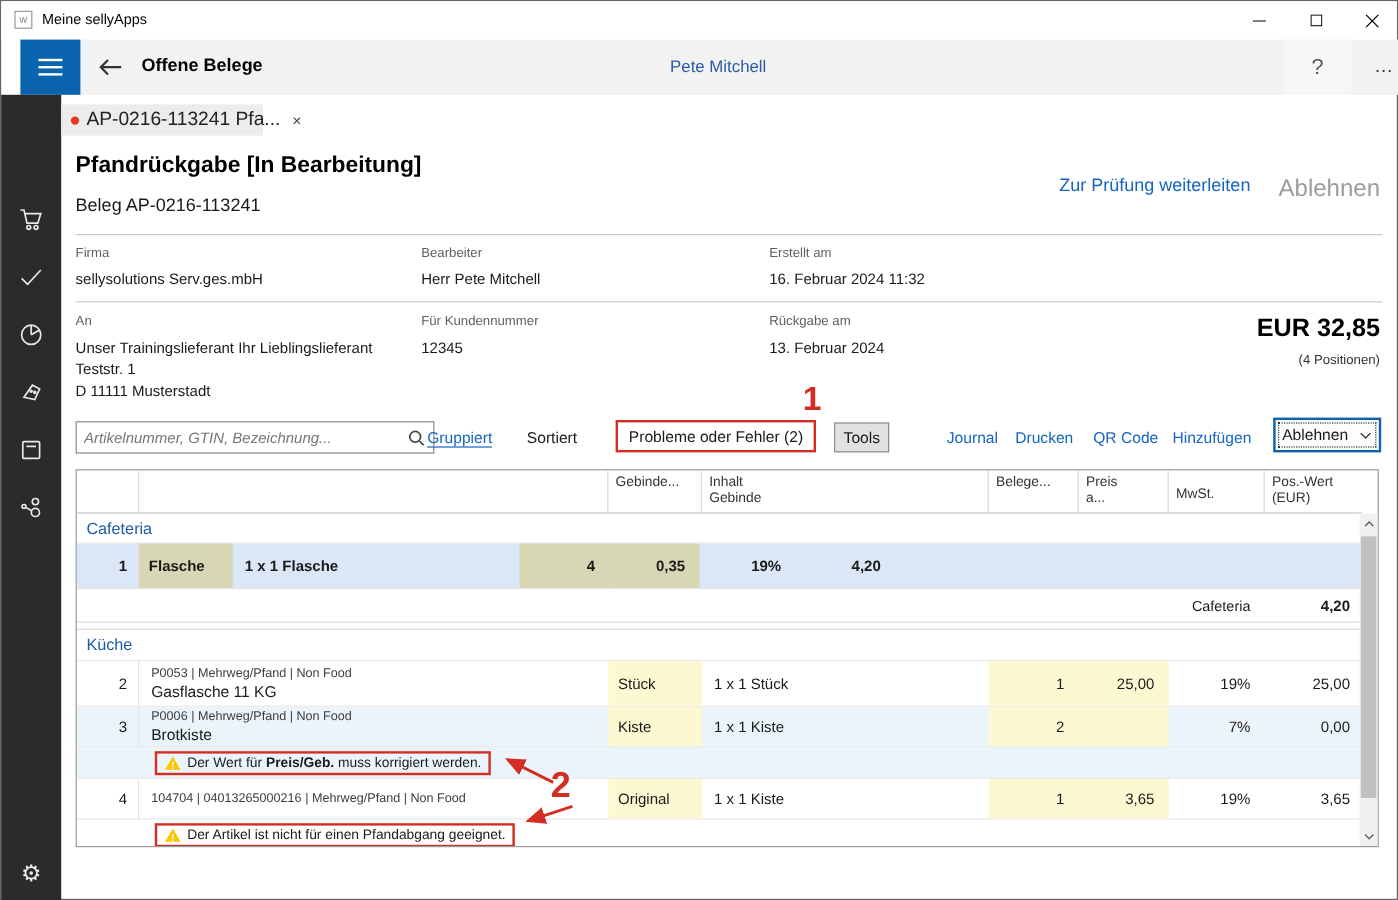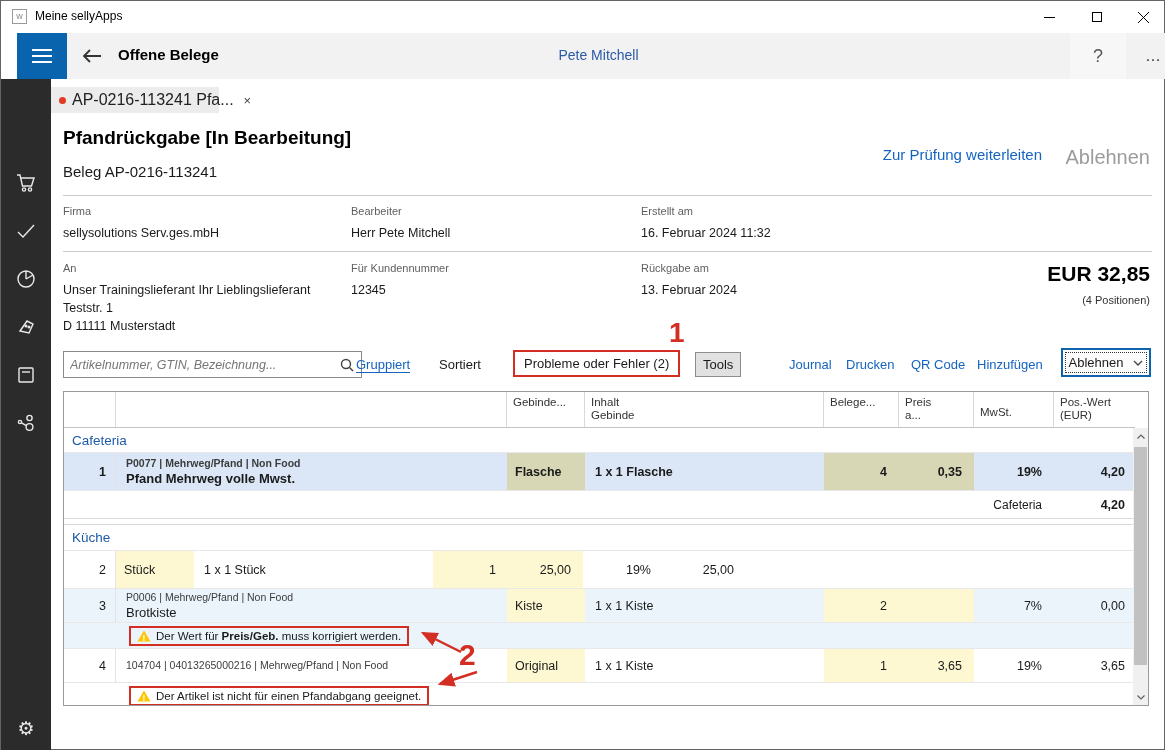--- a/index.html
+++ b/index.html
@@ -265,44 +265,44 @@
       <div class="th" style="width:75px"><span>Belege...</span></div>
       <div class="th" style="width:75px"><span>Preis</span><br><span>a...</span></div>
       <div class="th" style="width:80px;padding-top:14px"><span>MwSt.</span></div>
       <div class="th" style="width:81px"><span>Pos.-Wert</span><br><span>(EUR)</span></div>
     </div>
 
     <div class="grouprow">Cafeteria</div>
 
     <div class="trow item sel" style="height:38px">
       <div class="cell c-num bold">1</div>
-      <div class="cell c-art">
-        <div class="code" style="font-weight:600">P0077 | Mehrweg/Pfand | Non Food</div>
-        <div class="pname bold">Pfand Mehrweg volle Mwst.</div>
-      </div>
       <div class="cell c-geb khaki bold">Flasche</div>
       <div class="cell c-inh bold">1 x 1 Flasche</div>
       <div class="cell c-men khaki bold">4</div>
       <div class="cell c-prc khaki bold">0,35</div>
       <div class="cell c-mwst bold">19%</div>
       <div class="cell c-pos bold">4,20</div>
     </div>
 
     <div class="trow subtotal">
       <div class="cell" style="width:910px"></div>
       <div class="cell c-mwst" style="font-size:12px">Cafeteria</div>
       <div class="cell c-pos bold">4,20</div>
     </div>
 
     <div class="spacer"></div>
 
     <div class="grouprow" style="height:26px">Küche</div>
 
     <div class="trow item" style="height:38px">
       <div class="cell c-num">2</div>
+      <div class="cell c-art">
+        <div class="code">P0053 | Mehrweg/Pfand | Non Food</div>
+        <div class="pname">Gasflasche 11 KG</div>
+      </div>
       <div class="cell c-geb yellow">Stück</div>
       <div class="cell c-inh">1 x 1 Stück</div>
       <div class="cell c-men yellow">1</div>
       <div class="cell c-prc yellow">25,00</div>
       <div class="cell c-mwst">19%</div>
       <div class="cell c-pos">25,00</div>
     </div>
 
     <div class="trow item tint" style="height:34px">
       <div class="cell c-num">3</div>

